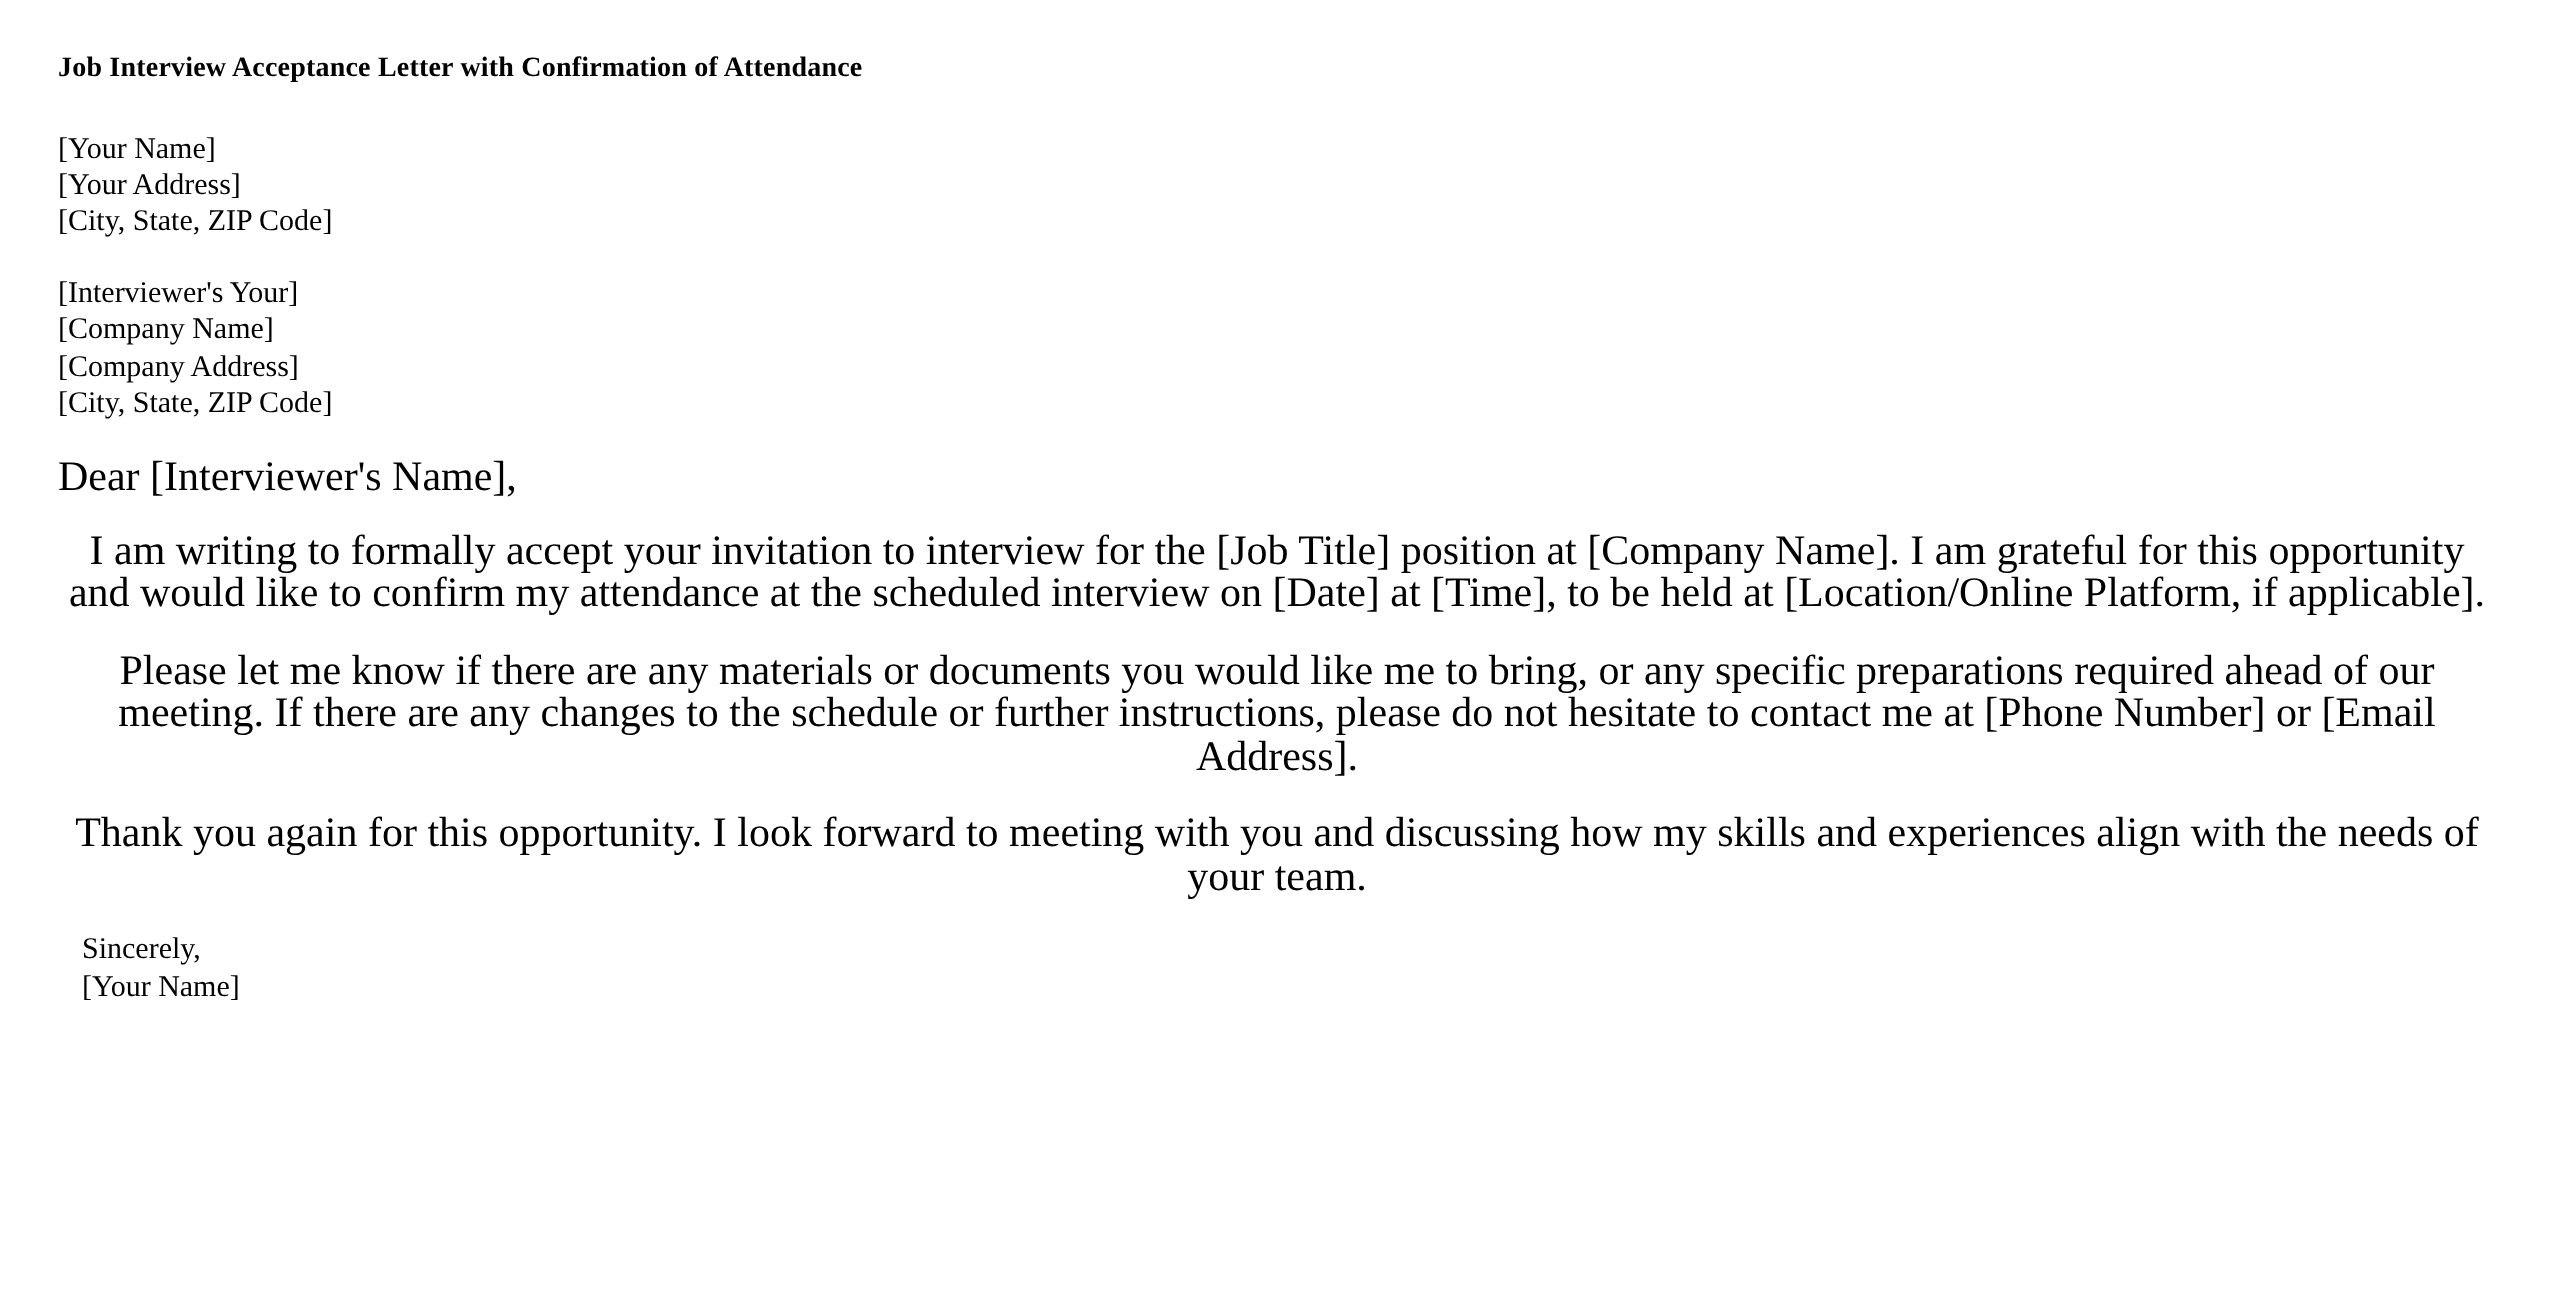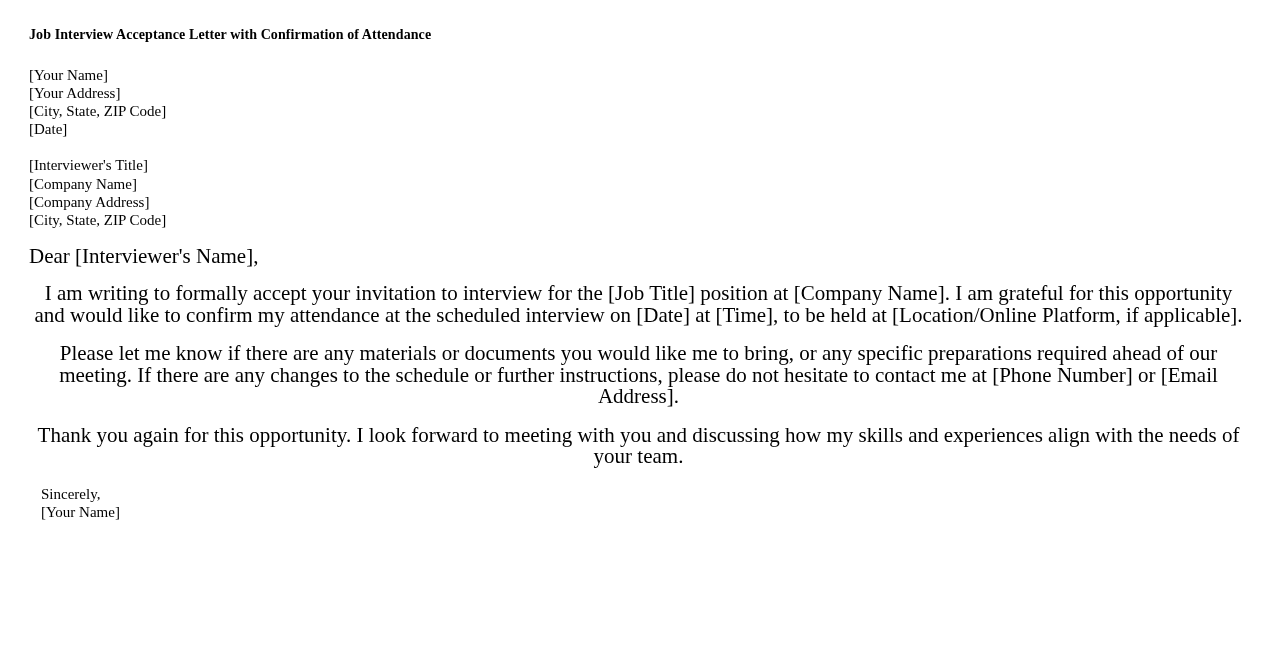--- a/index.html
+++ b/index.html
@@ -61,25 +61,24 @@
 <body>
 
 <div class="page">
 
   <h1 class="doc-title">Job Interview Acceptance Letter with Confirmation of Attendance</h1>
 
   <div class="block">
     <span class="line">[Your Name]</span>
     <span class="line">[Your Address]</span>
     <span class="line">[City, State, ZIP Code]</span>
-    <span class="line">[Date]</span>
   </div>
 
   <div class="block">
-    <span class="line">[Interviewer's Title]</span>
+    <span class="line">[Interviewer's Your]</span>
     <span class="line">[Company Name]</span>
     <span class="line">[Company Address]</span>
     <span class="line">[City, State, ZIP Code]</span>
   </div>
 
   <p class="salutation">Dear [Interviewer's Name],</p>
 
   <p class="para">I am writing to formally accept your invitation to interview for the [Job Title] position at [Company Name]. I am grateful for this opportunity and would like to confirm my attendance at the scheduled interview on [Date] at [Time], to be held at [Location/Online Platform, if applicable].</p>
   <p class="para">Please let me know if there are any materials or documents you would like me to bring, or any specific preparations required ahead of our meeting. If there are any changes to the schedule or further instructions, please do not hesitate to contact me at [Phone Number] or [Email Address].</p>
   <p class="para">Thank you again for this opportunity. I look forward to meeting with you and discussing how my skills and experiences align with the needs of your team.</p>

